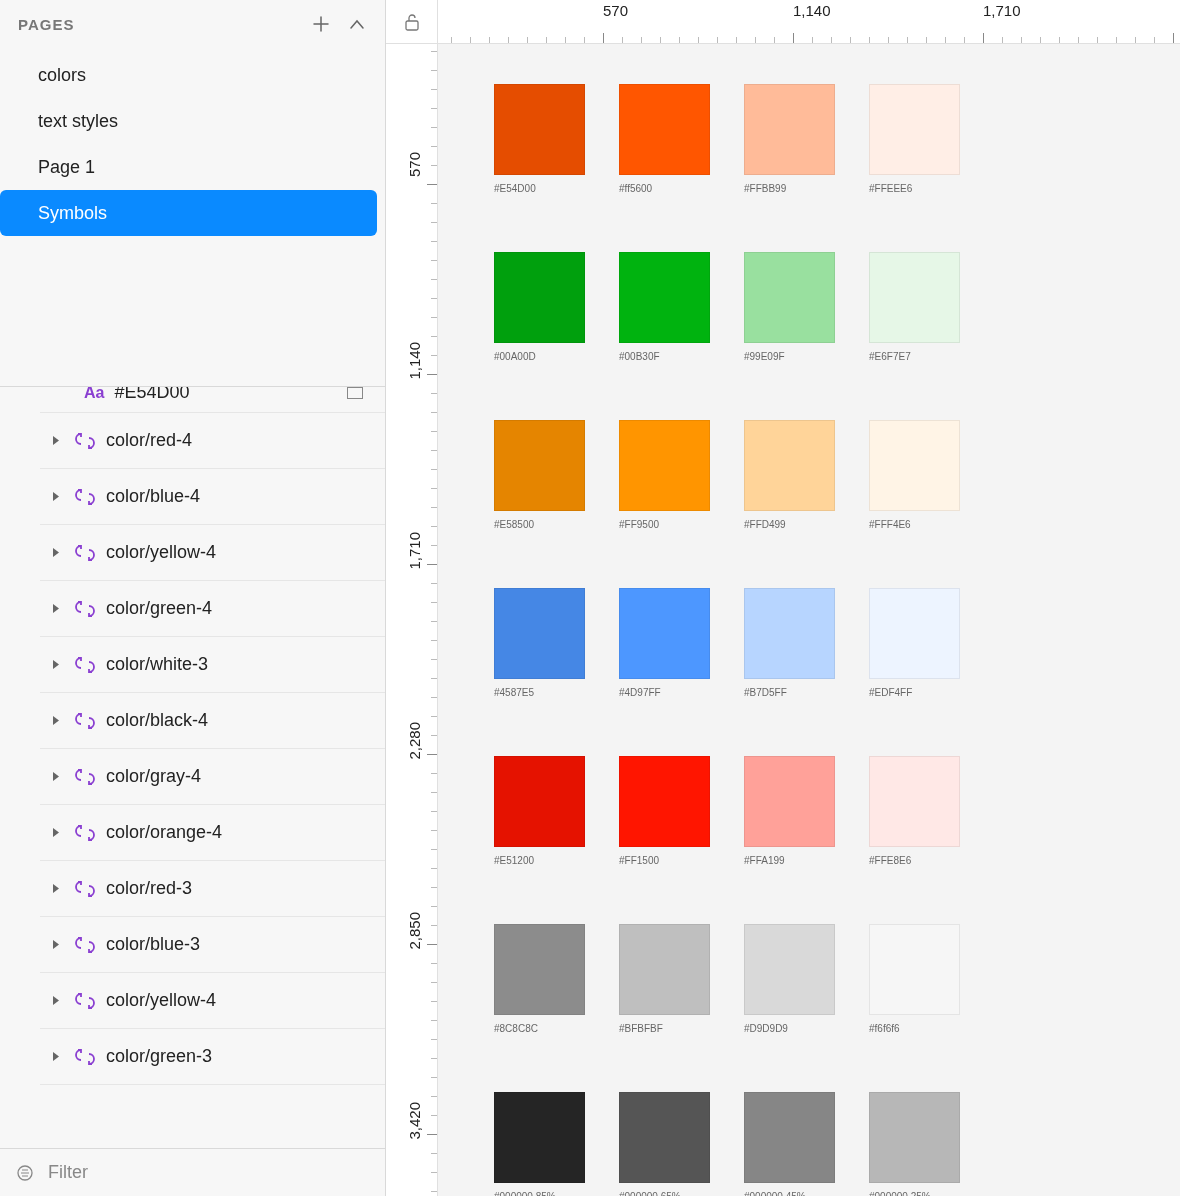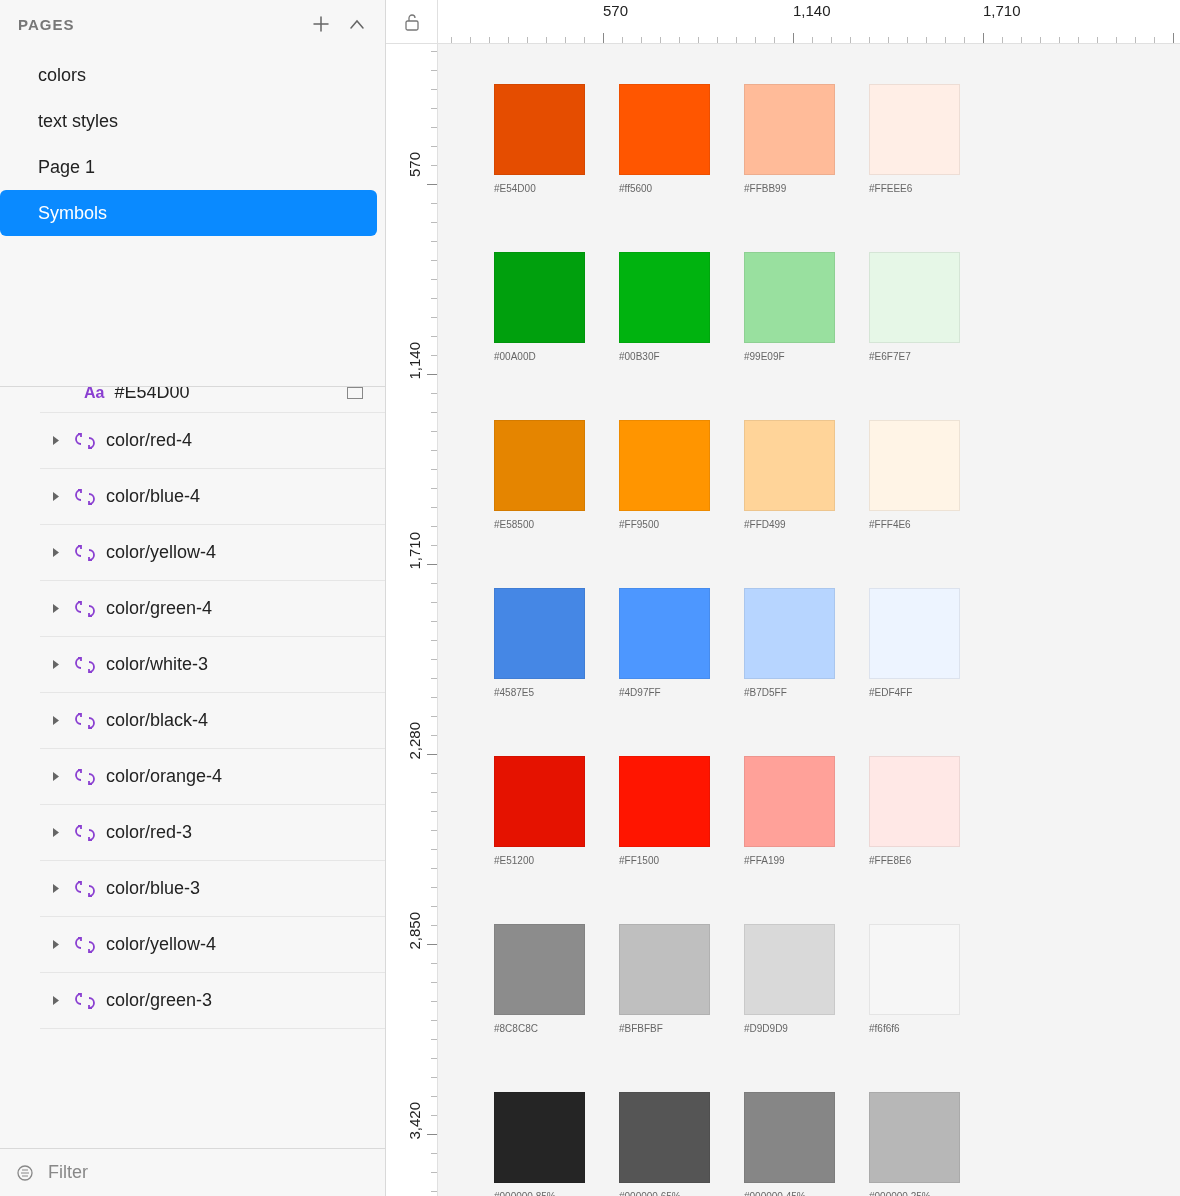--- a/index.html
+++ b/index.html
@@ -172,20 +172,36 @@
         </span>
         <span class="symbol-icon">
           <svg width="22" height="20" viewBox="0 0 22 20">
             <path d="M7 3 a5 5 0 1 0 0 10" stroke="#8a3fd1" stroke-width="1.8" fill="none"></path>
             <path d="M4 3 l3 0 l0 3" stroke="#8a3fd1" stroke-width="1.8" fill="none"></path>
             <path d="M15 17 a5 5 0 1 0 0 -10" stroke="#8a3fd1" stroke-width="1.8" fill="none"></path>
             <path d="M18 17 l-3 0 l0 -3" stroke="#8a3fd1" stroke-width="1.8" fill="none"></path>
           </svg>
         </span>
         <span class="label">color/black-4</span>
+      </div>
+      <div class="layer-row">
+        <span class="disclosure">
+          <svg width="11" height="11" viewBox="0 0 11 11">
+            <path d="M3 1 L9 5.5 L3 10 Z" fill="#666"></path>
+          </svg>
+        </span>
+        <span class="symbol-icon">
+          <svg width="22" height="20" viewBox="0 0 22 20">
+            <path d="M7 3 a5 5 0 1 0 0 10" stroke="#8a3fd1" stroke-width="1.8" fill="none"></path>
+            <path d="M4 3 l3 0 l0 3" stroke="#8a3fd1" stroke-width="1.8" fill="none"></path>
+            <path d="M15 17 a5 5 0 1 0 0 -10" stroke="#8a3fd1" stroke-width="1.8" fill="none"></path>
+            <path d="M18 17 l-3 0 l0 -3" stroke="#8a3fd1" stroke-width="1.8" fill="none"></path>
+          </svg>
+        </span>
+        <span class="label">color/gray-4</span>
       </div>
       <div class="layer-row">
         <span class="disclosure">
           <svg width="11" height="11" viewBox="0 0 11 11">
             <path d="M3 1 L9 5.5 L3 10 Z" fill="#666"></path>
           </svg>
         </span>
         <span class="symbol-icon">
           <svg width="22" height="20" viewBox="0 0 22 20">
             <path d="M7 3 a5 5 0 1 0 0 10" stroke="#8a3fd1" stroke-width="1.8" fill="none"></path>

